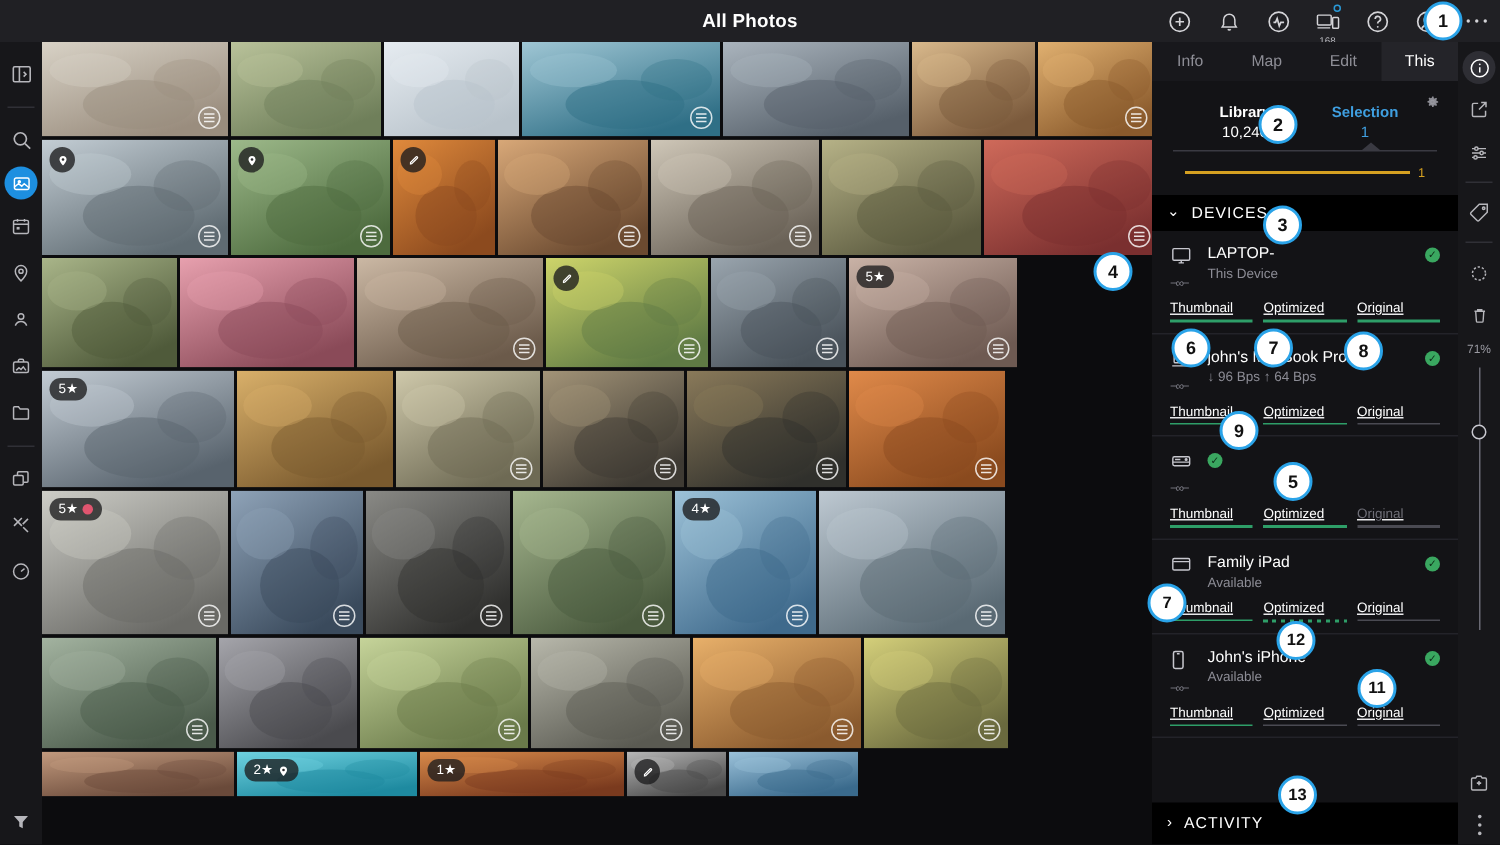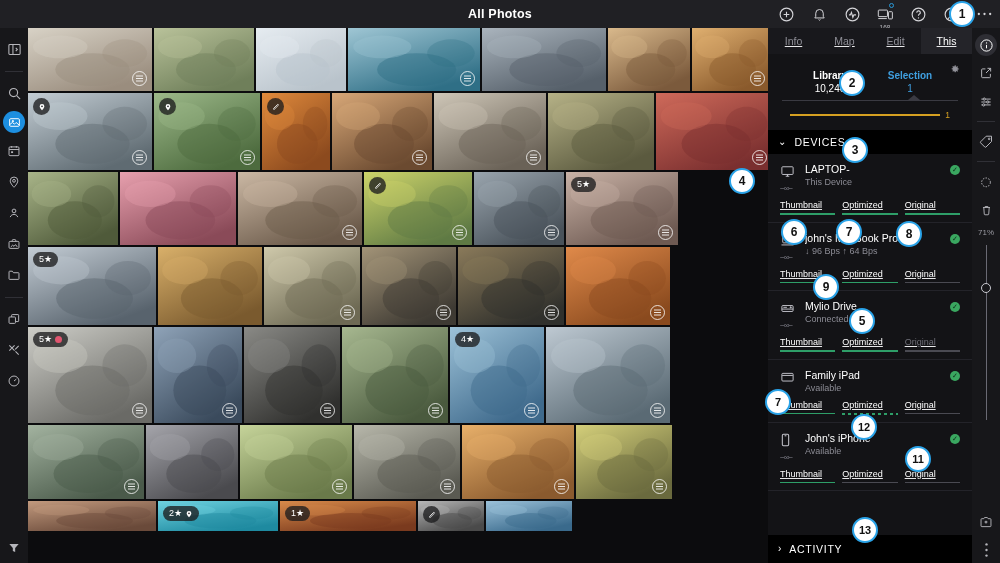--- a/index.html
+++ b/index.html
@@ -65,21 +65,21 @@
     position: absolute; right: 5px; bottom: 5px; width: 15px; height: 15px;
     border-radius: 50%; border: 1.2px solid rgba(255,255,255,.8);
     display: flex; align-items: center; justify-content: center;
   }
   .stackmark i { display:block; width: 7px; height: 1px; background: rgba(255,255,255,.85);
                  box-shadow: 0 2.5px 0 rgba(255,255,255,.85), 0 -2.5px 0 rgba(255,255,255,.85); }
 
   
   .rpanel { position: absolute; left: 768px; top: 28px; width: 204px; height: 535px;
             background: #131316; }
-  .rtabs { display: flex; height: 26px; background: #18181c; text-decoration: underline; }
+  .rtabs { display: flex; height: 26px; background: #18181c; }
   .rtab { flex: 1; display: flex; align-items: center; justify-content: center;
           font-size: 10.5px; color: #8e8e96; cursor: pointer; }
   .rtab.active { color: #ffffff; background: #242429; }
 
   .syncbox { padding: 4px 10px 0; position: relative; }
   .gear { position: absolute; right: 12px; top: 6px; color: #9a9aa2; cursor: pointer; }
   .libsel { display: flex; justify-content: space-between; padding: 12px 12px 4px; }
   .libcol { text-align: center; flex: 1; }
   .libcol .t { font-size: 10px; font-weight: bold; color: #ffffff; }
   .libcol .n { font-size: 10px; color: #ffffff; margin-top: 2px; }
@@ -1115,24 +1115,20 @@
           </div>
         </div>
         <div class="dev">
           <div class="dev-top">
             <div class="dev-ico"><svg width="15" height="13" viewBox="0 0 24 22" fill="none" stroke="currentColor" stroke-width="1.6">
                 <rect x="2.5" y="6" width="19" height="10" rx="1.8"></rect>
                 <path d="M2.5 12h19"></path>
                 <circle cx="17.5" cy="9" r="1" fill="currentColor"></circle>
                 <path d="M5 9h6"></path>
               </svg><div class="conn-ico">−∞−</div></div>
-            <div class="dev-meta">
-              <div class="dev-name">Mylio Drive</div>
-              <div class="dev-sub">Connected</div>
-            </div>
             <div class="check">✓</div>
           </div>
           <div class="qualrow">
             <div class="qual">
               <div class="ql">Thumbnail</div>
               <div class="qbar"></div>
             </div>
             <div class="qual">
               <div class="ql">Optimized</div>
               <div class="qbar"></div>

